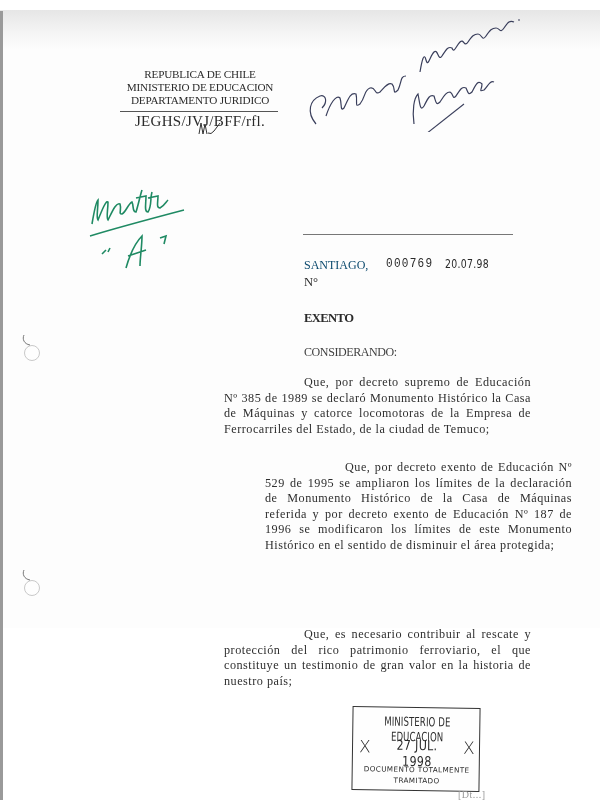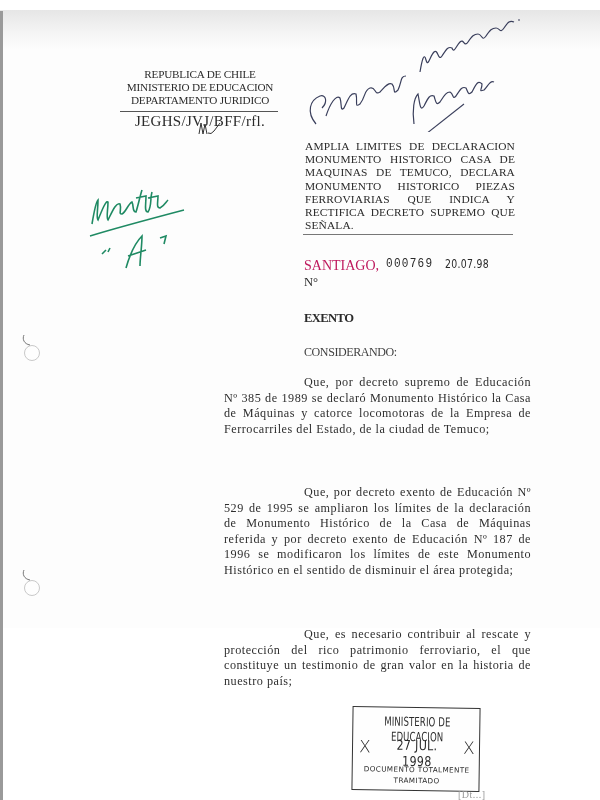--- a/index.html
+++ b/index.html
@@ -23,33 +23,33 @@
 
     .handwriting-top { position: absolute; left: 296px; top: 12px; width: 290px; height: 120px; }
     .handwriting-green { position: absolute; left: 86px; top: 184px; width: 110px; height: 90px; }
 
     .subject { position: absolute; left: 305px; top: 140px; width: 210px;
       font-size: 11.4px; line-height: 13.2px; text-align: justify; text-align-last: left;
       color: #2a2a2a; letter-spacing: 0.15px; }
     .subject-rule { position: absolute; left: 303px; top: 234px; width: 210px; height: 0;
       border-top: 1px solid #777; }
 
-    .santiago { position: absolute; left: 304px; top: 258px; font-size: 14px; color: #be185d; }
+    .santiago { position: absolute; left: 304px; top: 258px; font-size: 12px; color: #0c4a6e; }
     .num-stamp { position: absolute; left: 386px; top: 256px; font-family: "Liberation Mono", "DejaVu Sans Mono", monospace;
       font-size: 13px; color: #2a2a2a; letter-spacing: 1.5px; transform: scaleX(0.85); transform-origin: left; }
     .date-stamp { position: absolute; left: 445px; top: 256px; font-family: "DejaVu Sans", sans-serif;
       font-size: 13px; color: #2a2a2a; letter-spacing: 0.4px; transform: scaleX(0.72); transform-origin: left; }
     .numero-label { position: absolute; left: 304px; top: 275px; font-size: 12.6px; color: #2a2a2a; }
     .exento { position: absolute; left: 304px; top: 311px; font-size: 12.6px; color: #2a2a2a; letter-spacing: -0.6px; font-weight: bold; }
     .considerando { position: absolute; left: 304px; top: 345px; font-size: 12px; color: #404040; letter-spacing: -0.4px; }
 
     .para { position: absolute; left: 224px; width: 307px; font-size: 12.2px; line-height: 15.6px;
       text-align: justify; text-align-last: left; color: #2e2e2e; letter-spacing: 0.5px; text-indent: 80px; }
     .para-1 { top: 375px; }
-    .para-2 { top: 485px; }
+    .para-2 { top: 460px; margin-left: 41px; }
     .para-3 { top: 627px; }
 
     .hole { position: absolute; width: 16px; height: 16px; border: 1px solid #c9c9c9; border-radius: 50%; background: #fefefe; }
     .hole-1 { left: 24px; top: 345px; }
     .hole-2 { left: 24px; top: 580px; }
 
     .stamp-box { position: absolute; left: 352px; top: 707px; width: 128px; height: 84px;
       border: 1px solid #333; transform: rotate(0.8deg); background: #fefefe; }
     .stamp-title { position: absolute; left: 0; top: 6px; width: 128px; text-align: center;
       font-family: "DejaVu Sans", sans-serif; font-size: 12.5px; color: #2a2a2a;
@@ -93,21 +93,20 @@
   </svg>
 
   <svg class="handwriting-green" viewBox="0 0 110 90">
     <path d="M6 40 C8 28 10 18 12 16 C12 26 10 34 12 36 C16 26 20 16 22 18 C22 26 20 34 22 36 C26 28 30 18 34 20 C36 26 32 30 36 30 C40 28 42 20 46 18 C48 22 46 28 50 28 C52 22 54 12 56 6 M50 14 L60 12 C60 20 58 28 62 28 C66 22 64 14 66 8 M62 14 L72 12 C72 18 70 24 74 24 C78 22 80 18 82 16" stroke="#1f8a63" stroke-width="1.6" fill="none"></path>
     <path d="M4 52 C30 44 60 36 98 26" stroke="#1f8a63" stroke-width="1.4" fill="none"></path>
     <path d="M16 70 L20 66 M22 68 L24 64" stroke="#1f8a63" stroke-width="1.6" fill="none"></path>
     <path d="M40 84 C44 70 50 58 56 52 C56 62 54 74 54 82 M42 72 C48 70 54 68 60 66" stroke="#1f8a63" stroke-width="1.6" fill="none"></path>
     <path d="M74 54 L80 52 L78 60" stroke="#1f8a63" stroke-width="1.6" fill="none"></path>
   </svg>
 
-  <div class="subject">AMPLIA LIMITES DE DECLARACION MONUMENTO HISTORICO CASA DE MAQUINAS DE TEMUCO, DECLARA MONUMENTO HISTORICO PIEZAS FERROVIARIAS QUE INDICA Y RECTIFICA DECRETO SUPREMO QUE SEÑALA.</div>
   <div class="subject-rule"></div>
 
   <div class="santiago">SANTIAGO,</div>
   <div class="num-stamp">000769</div>
   <div class="date-stamp">20.07.98</div>
   <div class="numero-label">N°</div>
   <div class="exento">EXENTO</div>
   <div class="considerando">CONSIDERANDO:</div>
 
   <div class="para para-1">Que, por decreto supremo de Educación Nº 385 de 1989 se declaró Monumento Histórico la Casa de Máquinas y catorce locomotoras de la Empresa de Ferrocarriles del Estado, de la ciudad de Temuco;</div>

